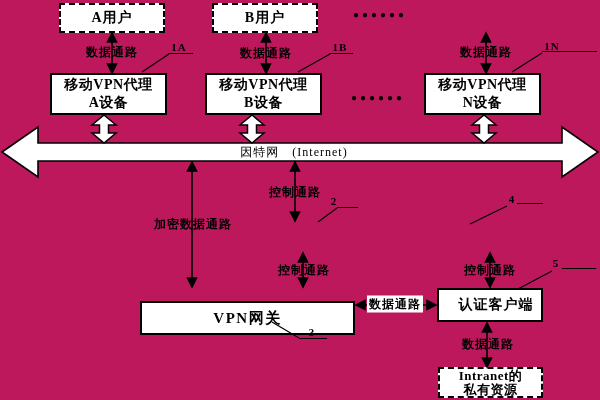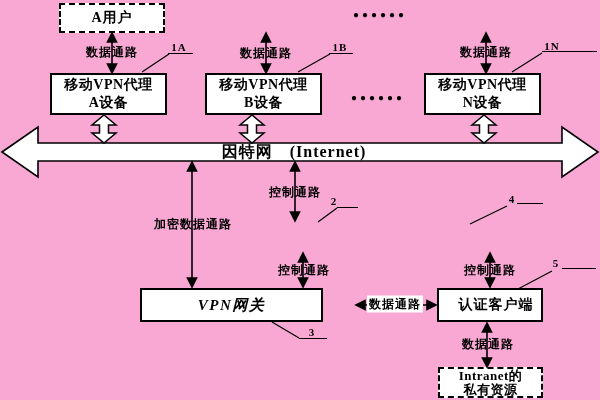--- a/index.html
+++ b/index.html
@@ -1,21 +1,21 @@
 <!DOCTYPE html>
 <html><head>
 <meta charset="utf-8">
 <style>
   html,body{margin:0;padding:0;}
   body{
     font-family:"Liberation Serif","DejaVu Serif",serif;
     background:#ffffff;
   }
   #stage{
-    position:relative;width:600px;height:400px;background:#f9a8d4;overflow:hidden;
+    position:relative;width:600px;height:400px;background:#be185d;overflow:hidden;
     font-weight:bold;color:#000;
   }
   .node{
     position:absolute;box-sizing:border-box;background:#fff;border:2px solid #000;
     display:flex;flex-direction:column;align-items:center;justify-content:center;
     text-align:center;font-weight:bold;z-index:1;line-height:1.25;
   }
   .dashed{border-style:dashed;}
   .fs14{font-size:14px;letter-spacing:1px;}
   .fs15{font-size:15px;letter-spacing:1.5px;}
@@ -26,50 +26,53 @@
     position:absolute;transform:translate(-50%,-50%);white-space:nowrap;
     font-size:12px;font-weight:bold;letter-spacing:1px;z-index:3;
   }
   .ref{
     position:absolute;transform:translate(-50%,-50%);white-space:nowrap;
     font-size:11px;font-weight:bold;letter-spacing:1px;z-index:3;
   }
   .bgw{background:#fff;padding:0 2px;}
   .inet{
     position:absolute;transform:translate(-50%,-50%);white-space:nowrap;
-    font-size:16px;font-weight:bold;letter-spacing:1px;z-index:3;
+    font-size:12px;font-weight:normal;letter-spacing:1px;z-index:3;
   }
   .dots{
     position:absolute;transform:translate(-50%,-50%);white-space:nowrap;
     font-size:10px;letter-spacing:3px;z-index:3;
   }
 </style>
 </head>
 <body>
 
 <div id="stage">
 
   <div class="node dashed fs14" style="left:59px;top:3px;width:106px;height:30px;">
     <span>A用户</span>
+  </div>
+  <div class="node dashed fs14" style="left:212px;top:3px;width:106px;height:30px;">
+    <span>B用户</span>
   </div>
 
   <div class="node proxy" style="left:50px;top:73px;width:117px;height:42px;">
     <span>移动VPN代理</span>
     <span>A设备</span>
   </div>
   <div class="node proxy" style="left:205px;top:73px;width:117px;height:42px;">
     <span>移动VPN代理</span>
     <span>B设备</span>
   </div>
   <div class="node proxy" style="left:424px;top:73px;width:117px;height:42px;">
     <span>移动VPN代理</span>
     <span>N设备</span>
   </div>
 
-  <div class="node fs15" style="left:140px;top:288px;width:183px;height:34px;font-style:italic;">
+  <div class="node fs15" style="left:140px;top:301px;width:215px;height:34px;">
     <span>VPN网关</span>
   </div>
   <div class="node fs15" style="left:437px;top:288px;width:106px;height:34px;letter-spacing:1px;font-size:14px;padding-left:12px;">
     <span>认证客户端</span>
   </div>
   <div class="node dashed fs13" style="left:438px;top:367px;width:105px;height:31px;">
     <span>Intranet的</span>
     <span>私有资源</span>
   </div>
 

